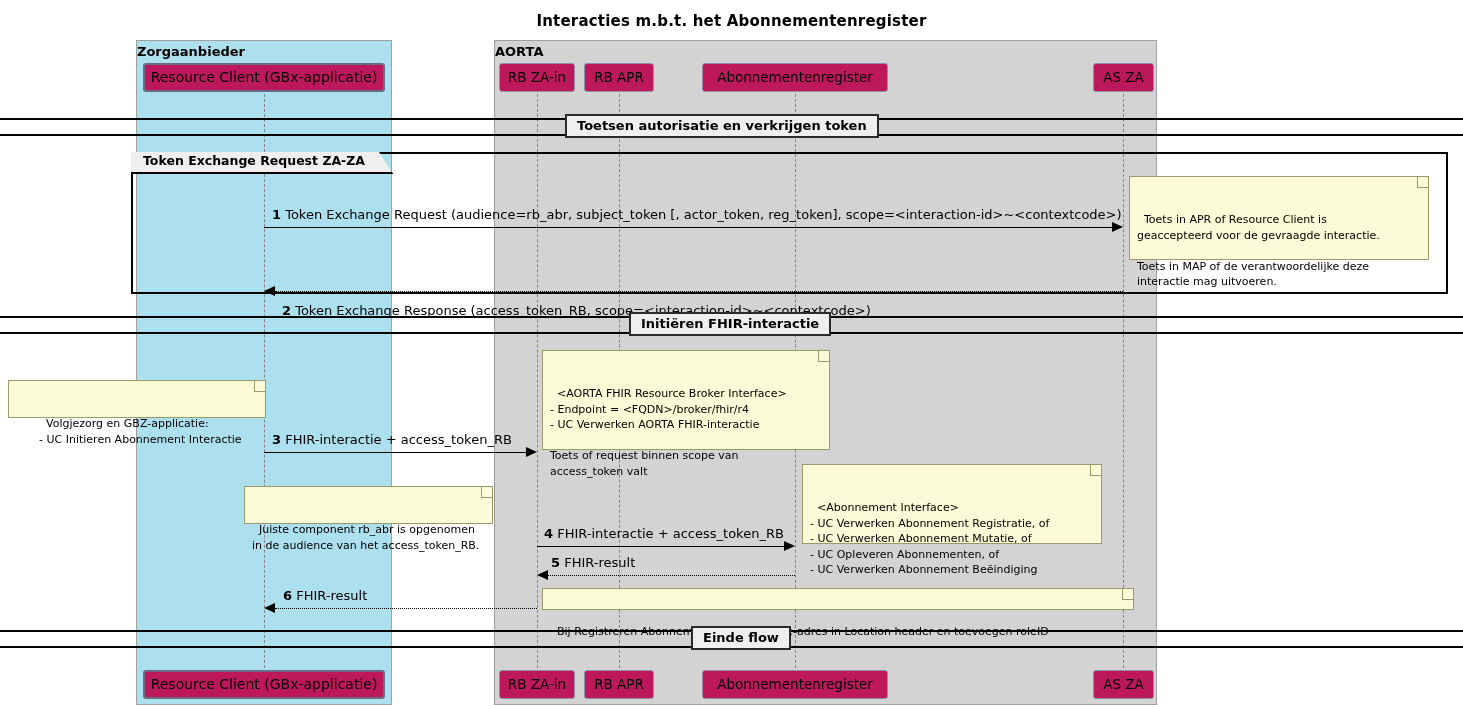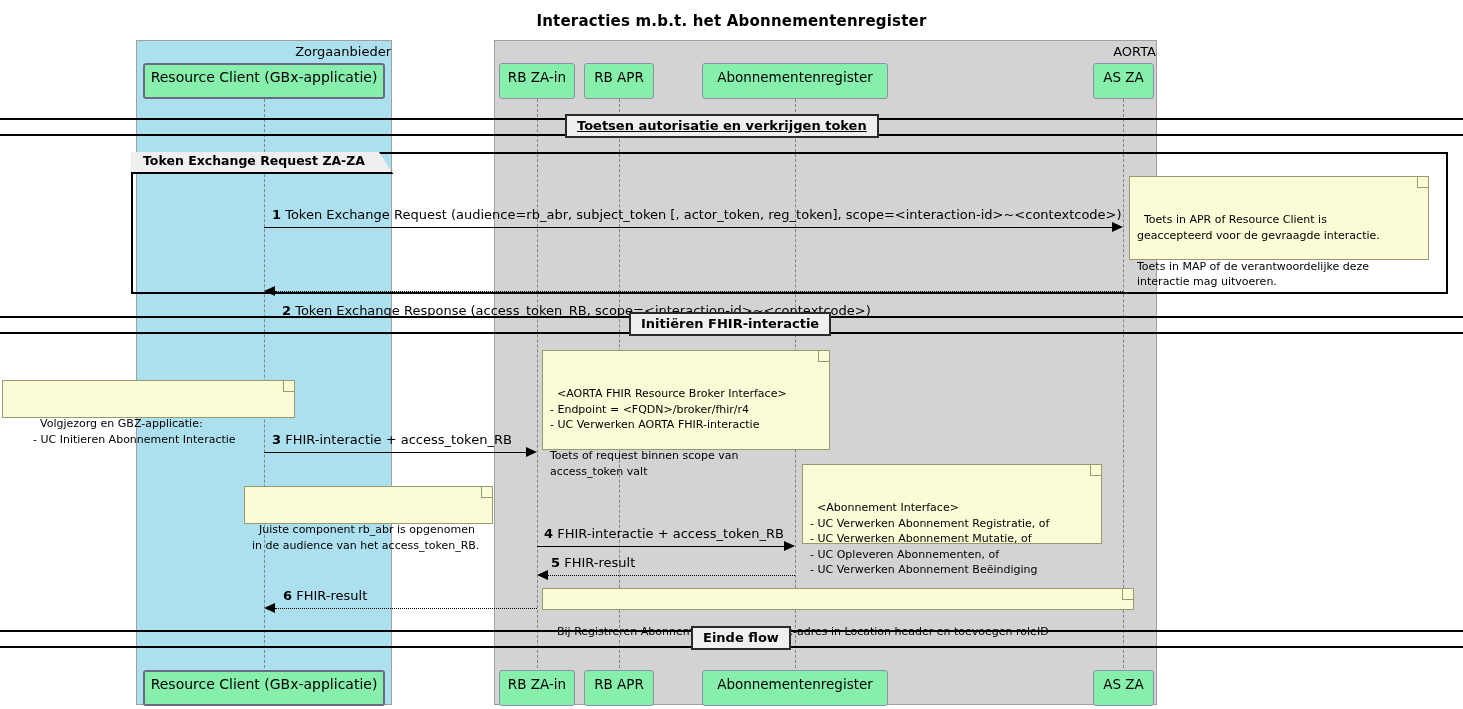--- a/index.html
+++ b/index.html
@@ -14,33 +14,33 @@
   #title{
     left:0;top:12px;width:1463px;text-align:center;
     font-weight:bold;font-size:15px;letter-spacing:.2px;
   }
 
   
   .groupbox{border:1px solid #a0a0a0;box-sizing:border-box;}
   #grp-za{left:136px;top:40px;width:256px;height:665px;background:#ade0ee;}
   #grp-vzvz{left:494px;top:40px;width:663px;height:665px;background:#d3d3d3;}
   .grouplabel{
-    position:absolute;left:0;width:100%;top:3px;text-align:right;
-    font-weight:normal;font-size:13px;
+    position:absolute;left:0;width:100%;top:3px;text-align:left;
+    font-weight:bold;font-size:13px;
   }
 
   
   .lifeline{
     width:0;border-left:1px dashed #838383;top:94px;height:574px;
   }
 
   
   .actor{
-    box-sizing:border-box;background:#86efac;border:1px solid #8f8fa8;
-    border-radius:3px;height:36px;line-height:27px;text-align:center;
+    box-sizing:border-box;background:#be185d;border:1px solid #8f8fa8;
+    border-radius:3px;height:29px;line-height:27px;text-align:center;
     font-size:13.5px;color:#000;white-space:nowrap;
   }
   .actor.strong{border:2px solid #6a6a85;font-size:14px;line-height:25px;}
 
   
   .divline{left:0;width:1463px;height:0;border-top:2px solid #000;}
   .divbox{
     box-sizing:border-box;background:#efefef;border:2px solid #2b2b2b;
     height:24px;line-height:20px;padding:0 10px;font-weight:bold;font-size:13px;
     text-align:center;white-space:nowrap;
@@ -103,21 +103,21 @@
 <div class="abs lifeline" style="left:1123px;"></div>
 
 <div class="abs actor strong" style="left:143px;top:63px;width:242px;">Resource Client (GBx-applicatie)</div>
 <div class="abs actor" style="left:499px;top:63px;width:76px;">RB ZA-in</div>
 <div class="abs actor" style="left:584px;top:63px;width:70px;">RB APR</div>
 <div class="abs actor" style="left:702px;top:63px;width:186px;">Abonnementenregister</div>
 <div class="abs actor" style="left:1093px;top:63px;width:61px;">AS ZA</div>
 
 <div class="abs divline" style="top:118px;"></div>
 <div class="abs divline" style="top:134px;"></div>
-<div class="abs divbox" style="left:565px;top:114px;text-decoration:underline;">Toetsen autorisatie en verkrijgen token</div>
+<div class="abs divbox" style="left:565px;top:114px;">Toetsen autorisatie en verkrijgen token</div>
 
 <div class="abs" id="frag"></div>
 <div class="abs" id="frag-label">Token Exchange Request ZA-ZA</div>
 
 <div class="abs note" style="left:1129px;top:176px;width:300px;height:84px;">
   <span class="dogear"></span>
   <span>Toets in APR of Resource Client is
 geaccepteerd voor de gevraagde interactie.
 
 Toets in MAP of de verantwoordelijke deze
@@ -135,21 +135,21 @@
   <b>2</b>
   <span>Token Exchange Response (access_token_RB, scope=&lt;interaction-id&gt;~&lt;contextcode&gt;)</span>
 </div>
 <div class="abs msgline dotted" style="left:275px;top:291px;width:848px;"></div>
 <div class="abs arrowL" style="left:264px;top:286px;"></div>
 
 <div class="abs divline" style="top:316px;"></div>
 <div class="abs divline" style="top:332px;"></div>
 <div class="abs divbox" style="left:629px;top:312px;">Initiëren FHIR-interactie</div>
 
-<div class="abs note" style="left:2px;top:380px;width:293px;height:38px;padding-left:30px;">
+<div class="abs note" style="left:8px;top:380px;width:258px;height:38px;padding-left:30px;">
   <span class="dogear"></span>
   <span>Volgjezorg en GBZ-applicatie:
 - UC Initieren Abonnement Interactie</span>
 </div>
 
 <div class="abs note" style="left:542px;top:350px;width:288px;height:100px;">
   <span class="dogear"></span>
   <span>&lt;AORTA FHIR Resource Broker Interface&gt;
 - Endpoint = &lt;FQDN&gt;/broker/fhir/r4
 - UC Verwerken AORTA FHIR-interactie

